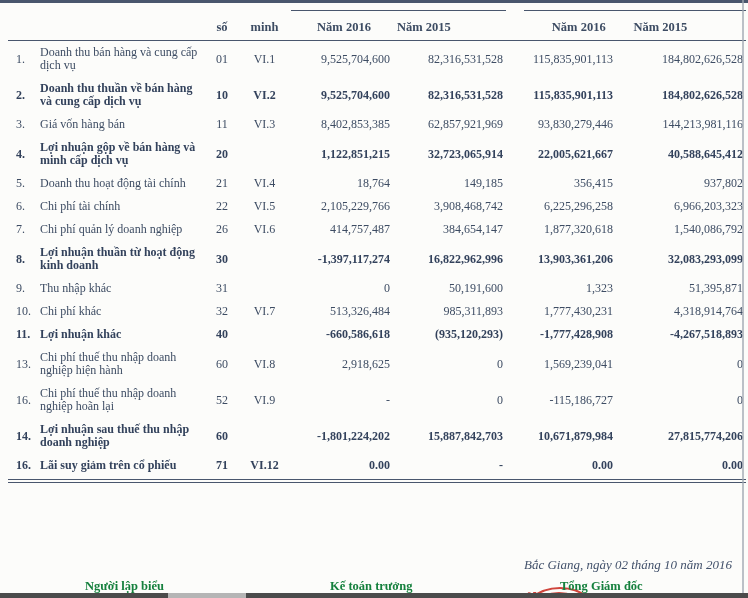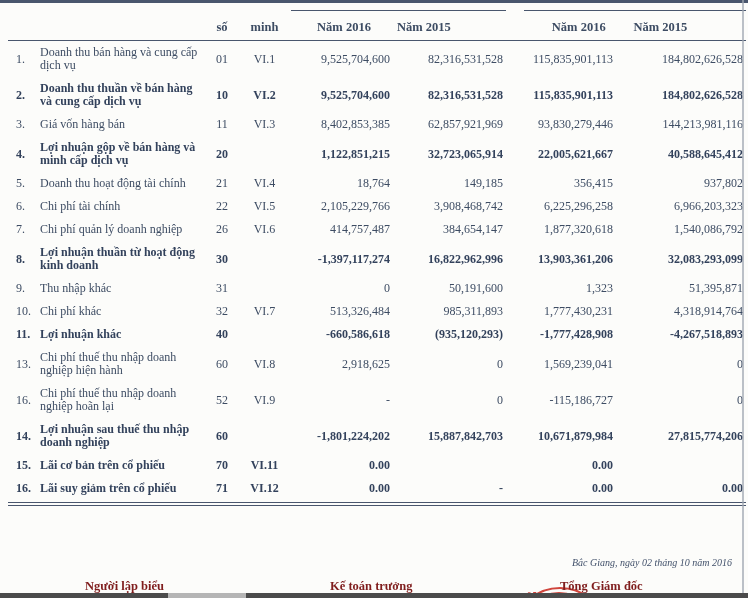--- a/index.html
+++ b/index.html
@@ -20,22 +20,22 @@
   tbody td{vertical-align:middle;padding:5px 0;line-height:13px;}
   td.no{padding-left:8px;}
   td.label{padding-left:4px;padding-right:2px;}
   td.code{text-align:center;}
   td.note{text-align:center;}
   td.num{text-align:right;padding-right:3px;font-variant-numeric:tabular-nums;}
   tr.bold{font-weight:bold;color:#33425c;}
   tr.italic{font-style:italic;}
   tfoot td{padding:0;}
   .double-rule{height:2px;border-top:1.8px solid #49566d;border-bottom:1.1px solid #49566d;margin-top:2px;}
-  .date-line{position:absolute;top:557px;right:16px;font-style:italic;font-size:10px;color:#41506a;white-space:nowrap;}
-  .sign{position:absolute;top:579px;font-weight:bold;font-size:12.5px;color:#7f1d1d;white-space:nowrap;font-family:Liberation Serif, serif;}
+  .date-line{position:absolute;top:557px;right:16px;font-style:italic;font-size:13px;color:#41506a;white-space:nowrap;}
+  .sign{position:absolute;top:579px;font-weight:bold;font-size:12.5px;color:#15803d;white-space:nowrap;font-family:Liberation Serif, serif;}
   .sign.s1{left:85px;}
   .sign.s2{left:330px;}
   .sign.s3{left:560px;z-index:3;}
   .stamp-circle{position:absolute;left:512px;top:587px;width:92px;height:92px;border:2px solid #d0453c;border-radius:50%;z-index:1;}
   .stamp-inner{position:absolute;left:518px;top:592px;width:80px;height:80px;border:1.5px solid #d0453c;border-radius:50%;z-index:1;}
   .stamp-text{position:absolute;left:527px;top:590px;font-size:9px;font-weight:bold;color:#cf4038;z-index:2;letter-spacing:1px;}
   .bottom-bar{position:absolute;left:0;bottom:0;width:748px;height:5px;background:#4b4b4b;z-index:5;}
   .bottom-bar-light{position:absolute;left:168px;top:0;width:78px;height:5px;background:#b5b5b5;}
   .right-edge{position:absolute;top:0;right:4px;width:2px;height:598px;background:#a0a7b1;opacity:.7;}
 </style>
@@ -228,31 +228,20 @@
       <td class="label">Lợi nhuận sau thuế thu nhập doanh nghiệp</td>
       <td class="code">60</td>
       <td class="note"></td>
       <td class="num">-1,801,224,202</td>
       <td class="num">15,887,842,703</td>
       <td class="gap"></td>
       <td class="num">10,671,879,984</td>
       <td class="num">27,815,774,206</td>
     </tr>
           <tr class="bold">
-      <td class="no">15.</td>
-      <td class="label">Lãi cơ bản trên cổ phiếu</td>
-      <td class="code">70</td>
-      <td class="note">VI.11</td>
-      <td class="num">0.00</td>
-      <td class="num"></td>
-      <td class="gap"></td>
-      <td class="num">0.00</td>
-      <td class="num"></td>
-    </tr>
-          <tr class="bold">
       <td class="no">16.</td>
       <td class="label">Lãi suy giảm trên cổ phiếu</td>
       <td class="code">71</td>
       <td class="note">VI.12</td>
       <td class="num">0.00</td>
       <td class="num">-</td>
       <td class="gap"></td>
       <td class="num">0.00</td>
       <td class="num">0.00</td>
     </tr>

